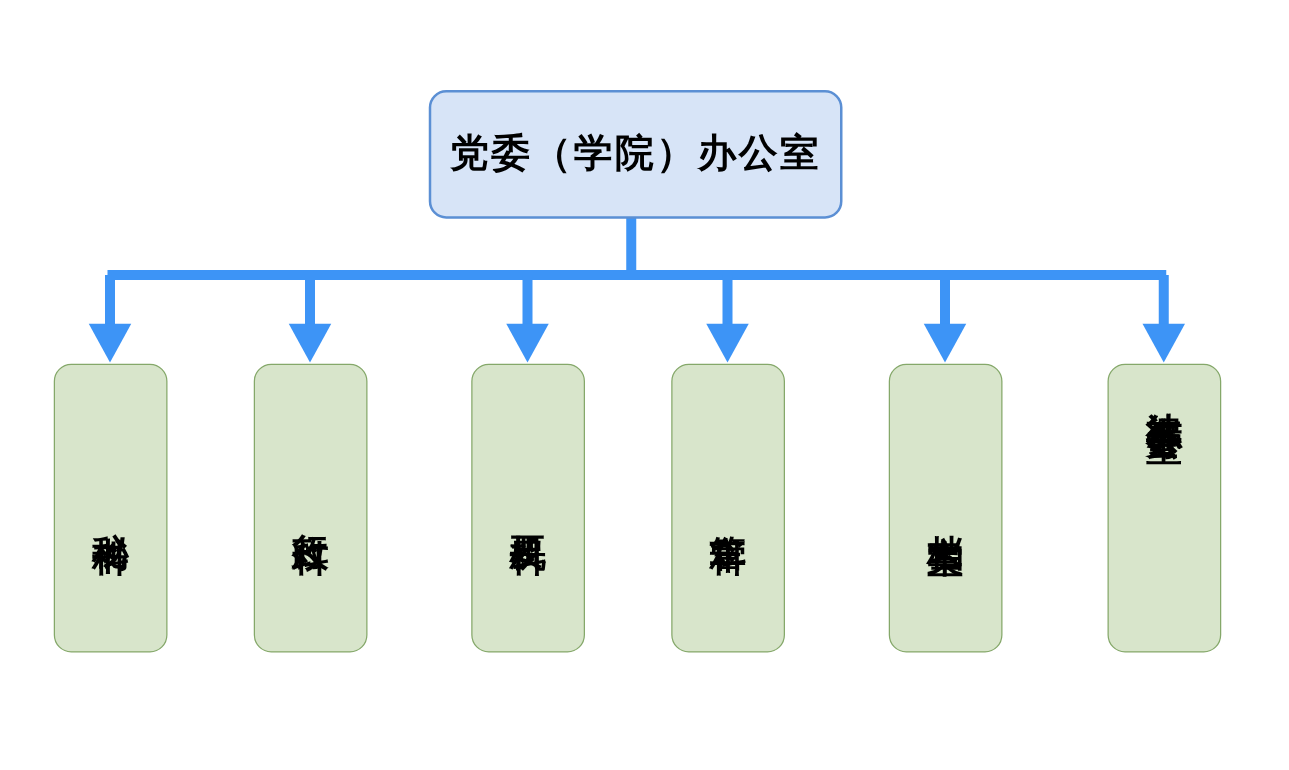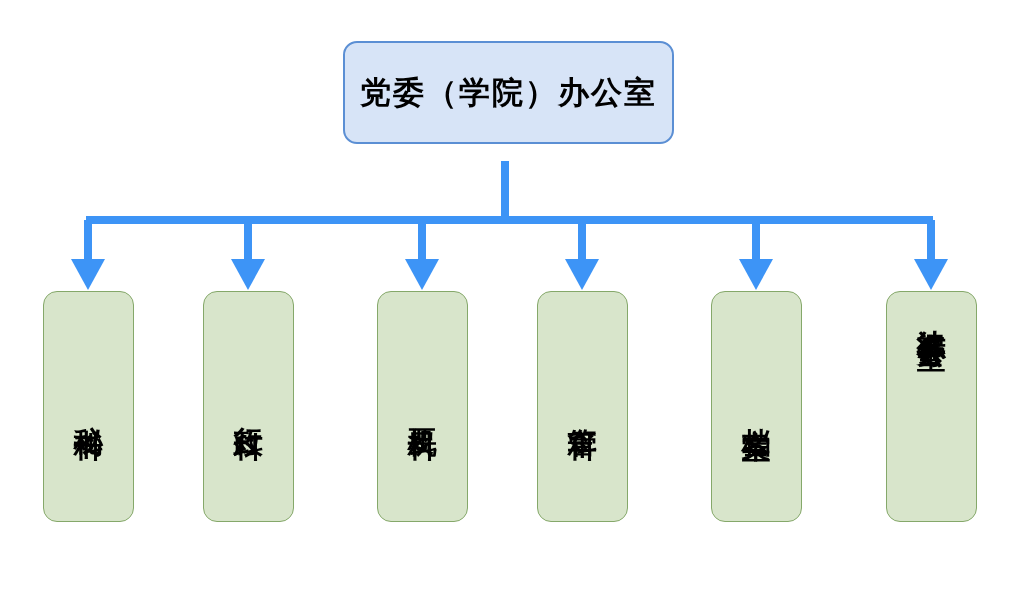--- a/index.html
+++ b/index.html
@@ -84,21 +84,21 @@
       <rect x="418" y="220" width="8" height="41" fill="#3d94f6"></rect>
       <polygon points="405,259 439,259 422,290" fill="#3d94f6"></polygon>
       <rect x="578" y="220" width="8" height="41" fill="#3d94f6"></rect>
       <polygon points="565,259 599,259 582,290" fill="#3d94f6"></polygon>
       <rect x="752" y="220" width="8" height="41" fill="#3d94f6"></rect>
       <polygon points="739,259 773,259 756,290" fill="#3d94f6"></polygon>
       <rect x="927" y="220" width="8" height="41" fill="#3d94f6"></rect>
       <polygon points="914,259 948,259 931,290" fill="#3d94f6"></polygon>
     </svg>
 
-  <div class="node node-root" id="root-node" style="left: 343px; top: 41px; width: 331px; height: 103px; background: rgb(215, 228, 247); border-color: rgb(91, 143, 212);">
+  <div class="node node-root" id="root-node" style="left: 343px; top: 72px; width: 331px; height: 103px; background: rgb(215, 228, 247); border-color: rgb(91, 143, 212);">
     <span class="node-label">党委（学院）办公室</span>
   </div>
 
   <div id="children-layer">
       <div class="node node-child" style="left: 43px; top: 291px; width: 91px; height: 231px; background: rgb(216, 229, 203); border-color: rgb(133, 168, 106);">
         <span class="node-label">秘书科</span>
       </div>
       <div class="node node-child" style="left: 203px; top: 291px; width: 91px; height: 231px; background: rgb(216, 229, 203); border-color: rgb(133, 168, 106);">
         <span class="node-label">行政科</span>
       </div>

